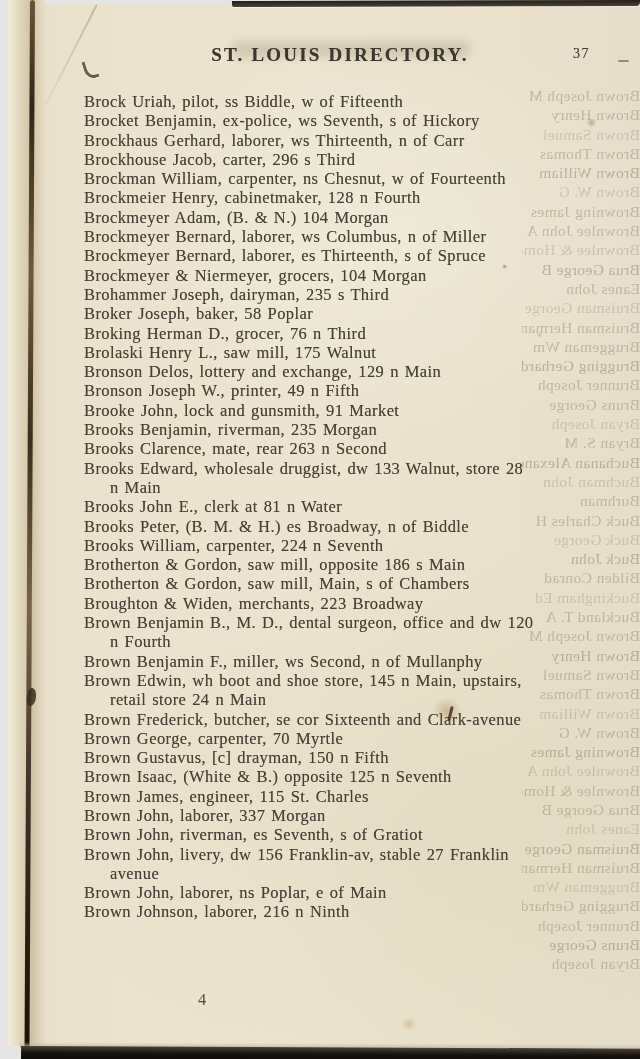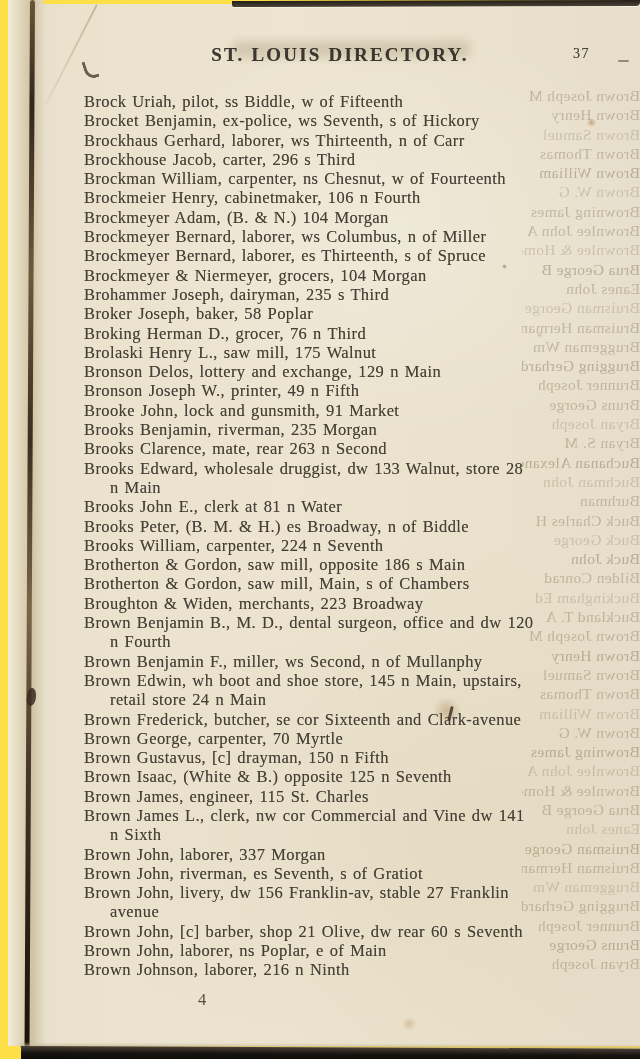--- a/index.html
+++ b/index.html
@@ -2,21 +2,21 @@
 <html><head>
 <meta charset="utf-8">
 <style>
   html,body{margin:0;padding:0;}
   body{
     width:640px;height:1059px;
     background:#fbfaf7;
     font-family:"Liberation Serif","DejaVu Serif",serif;
     overflow:hidden;
   }
-  .scan{position:relative;width:640px;height:1059px;overflow:hidden;background:#fde047;}
+  .scan{position:relative;width:640px;height:1059px;overflow:hidden;background:#e5e5e5;}
 
   
   .page{
     position:absolute;left:8px;top:4px;width:632px;height:1042px;
     background:
       radial-gradient(ellipse 420px 300px at 62% 22%, rgba(255,255,255,.22), transparent 70%),
       radial-gradient(ellipse 500px 400px at 70% 80%, rgba(214,200,170,.25), transparent 75%),
       linear-gradient(90deg,#e3d8bd 0px,#e7decb 26px,#eae2cd 55px,#ece4d0 45%,#e9e1cb 78%,#e6decb 100%);
   }
   
@@ -157,21 +157,21 @@
       <div class="entry">
         <div class="line">Brockhaus Gerhard, laborer, ws Thirteenth, n of Carr</div>
       </div>
       <div class="entry">
         <div class="line">Brockhouse Jacob, carter, 296 s Third</div>
       </div>
       <div class="entry">
         <div class="line">Brockman William, carpenter, ns Chesnut, w of Fourteenth</div>
       </div>
       <div class="entry">
-        <div class="line">Brockmeier Henry, cabinetmaker, 106 n Fourth</div>
+        <div class="line">Brockmeier Henry, cabinetmaker, 128 n Fourth</div>
       </div>
       <div class="entry">
         <div class="line">Brockmeyer Adam, (B. &amp; N.) 104 Morgan</div>
       </div>
       <div class="entry">
         <div class="line">Brockmeyer Bernard, laborer, ws Columbus, n of Miller</div>
       </div>
       <div class="entry">
         <div class="line">Brockmeyer Bernard, laborer, es Thirteenth, s of Spruce</div>
       </div>
@@ -247,35 +247,28 @@
       <div class="entry">
         <div class="line">Brown Gustavus, [c] drayman, 150 n Fifth</div>
       </div>
       <div class="entry">
         <div class="line">Brown Isaac, (White &amp; B.) opposite 125 n Seventh</div>
       </div>
       <div class="entry">
         <div class="line">Brown James, engineer, 115 St. Charles</div>
       </div>
       <div class="entry">
-        <div class="line">Brown James L., clerk, nw cor Commercial and Vine dw 141</div>
-        <div class="line cont">n Sixth</div>
-      </div>
-      <div class="entry">
         <div class="line">Brown John, laborer, 337 Morgan</div>
       </div>
       <div class="entry">
         <div class="line">Brown John, riverman, es Seventh, s of Gratiot</div>
       </div>
       <div class="entry">
         <div class="line">Brown John, livery, dw 156 Franklin-av, stable 27 Franklin</div>
         <div class="line cont">avenue</div>
-      </div>
-      <div class="entry">
-        <div class="line">Brown John, [c] barber, shop 21 Olive, dw rear 60 s Seventh</div>
       </div>
       <div class="entry">
         <div class="line">Brown John, laborer, ns Poplar, e of Main</div>
       </div>
       <div class="entry">
         <div class="line">Brown Johnson, laborer, 216 n Ninth</div>
       </div>
     </div>
 
   <div class="signature-mark">4</div>

